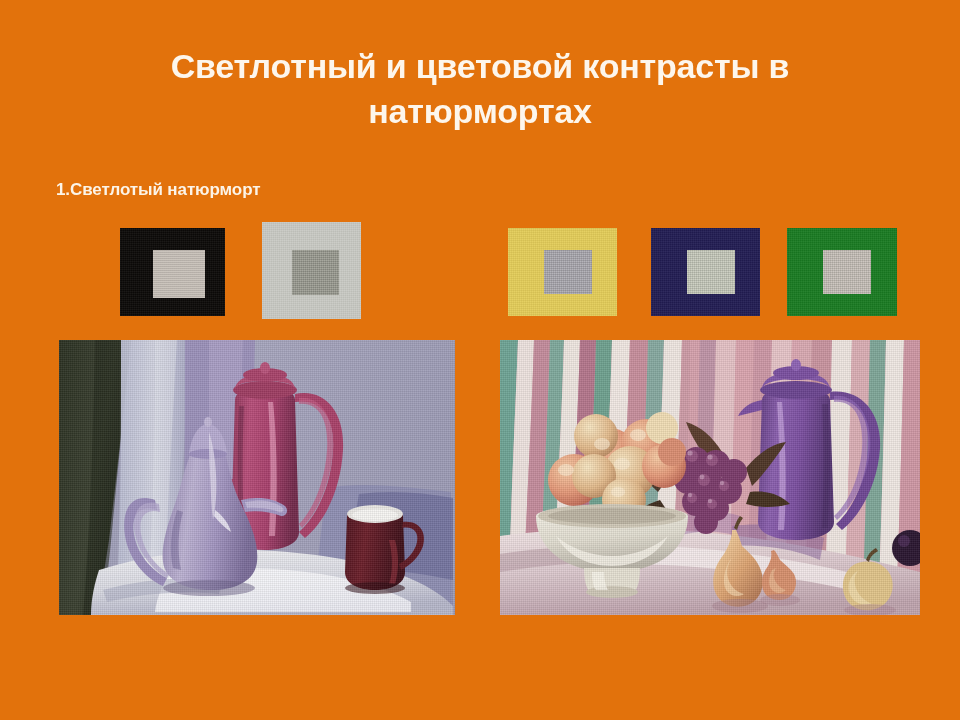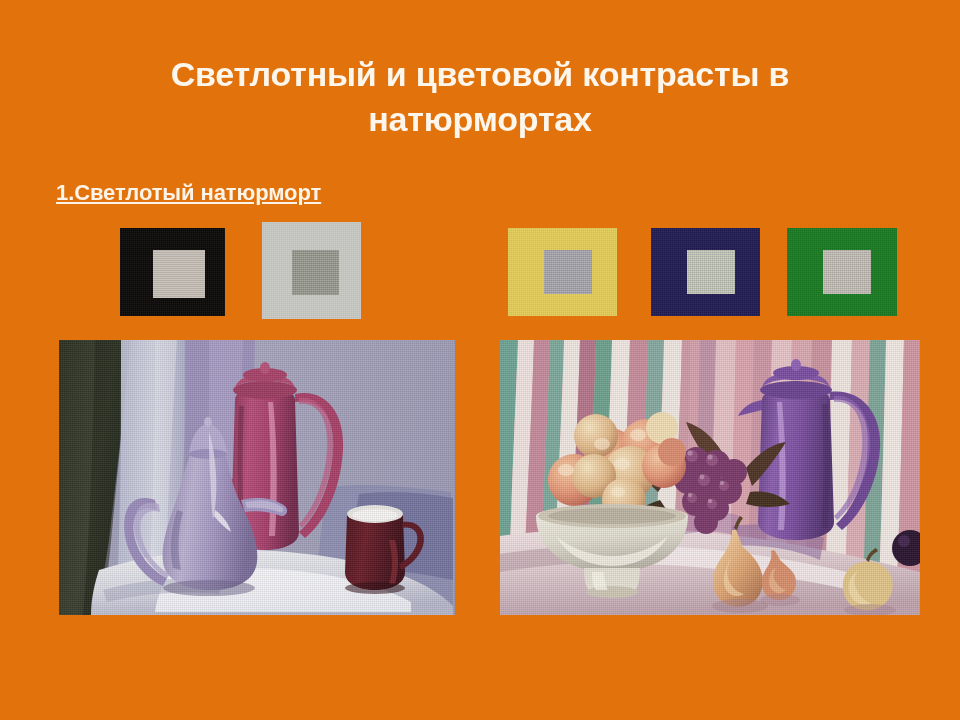--- a/index.html
+++ b/index.html
@@ -28,25 +28,24 @@
     font-weight:bold;
     line-height:1.32;
     letter-spacing:-0.2px;
     white-space:pre-line;
   }
 
   
   .section-heading {
     position:absolute;
     color:#FCF4E8;
-    font-size:22px;
+    font-size:17px;
     font-weight:bold;
     white-space:nowrap;
     letter-spacing:-0.1px;
-    text-decoration:underline;
   }
   #heading-1 { left:56px;  top:180px; }
   #heading-2 { left:496px; top:180px; }
 
   
   .swatch-group { position:absolute; }
   #swatch-group-1 { left:120px; top:228px; }
   #swatch-group-2 { left:508px; top:228px; }
 
   .swatch {
@@ -93,21 +92,21 @@
       repeating-linear-gradient(0deg,  rgba(255,255,255,.05) 0 1px, rgba(0,0,0,.06) 1px 2px),
       repeating-linear-gradient(90deg, rgba(255,255,255,.04) 0 1px, rgba(0,0,0,.05) 1px 2px);
     opacity:.85;
   }
 </style>
 </head>
 <body>
 
 <div id="slide" style="background: rgb(226, 114, 12);">
 
-  <div id="slide-title" style="color: rgb(253, 246, 236); margin-top: 8px;">Светлотный и цветовой контрасты в
+  <div id="slide-title" style="color: rgb(253, 246, 236);">Светлотный и цветовой контрасты в
 натюрмортах</div>
 
   <div class="section-heading" id="heading-1">1.Светлотый натюрморт</div>
 
 
   <div class="swatch-group" id="swatch-group-1">
     <div class="swatch" style="left: 0px; top: 0px; width: 105px; height: 88px; background: rgb(11, 9, 7);">
       <div class="swatch-inner" style="left: 33px; top: 22px; width: 52px; height: 48px; background: rgb(203, 196, 187);"></div>
     </div>
     <div class="swatch" style="left: 142px; top: -6px; width: 99px; height: 97px; background: rgb(201, 202, 196);">

